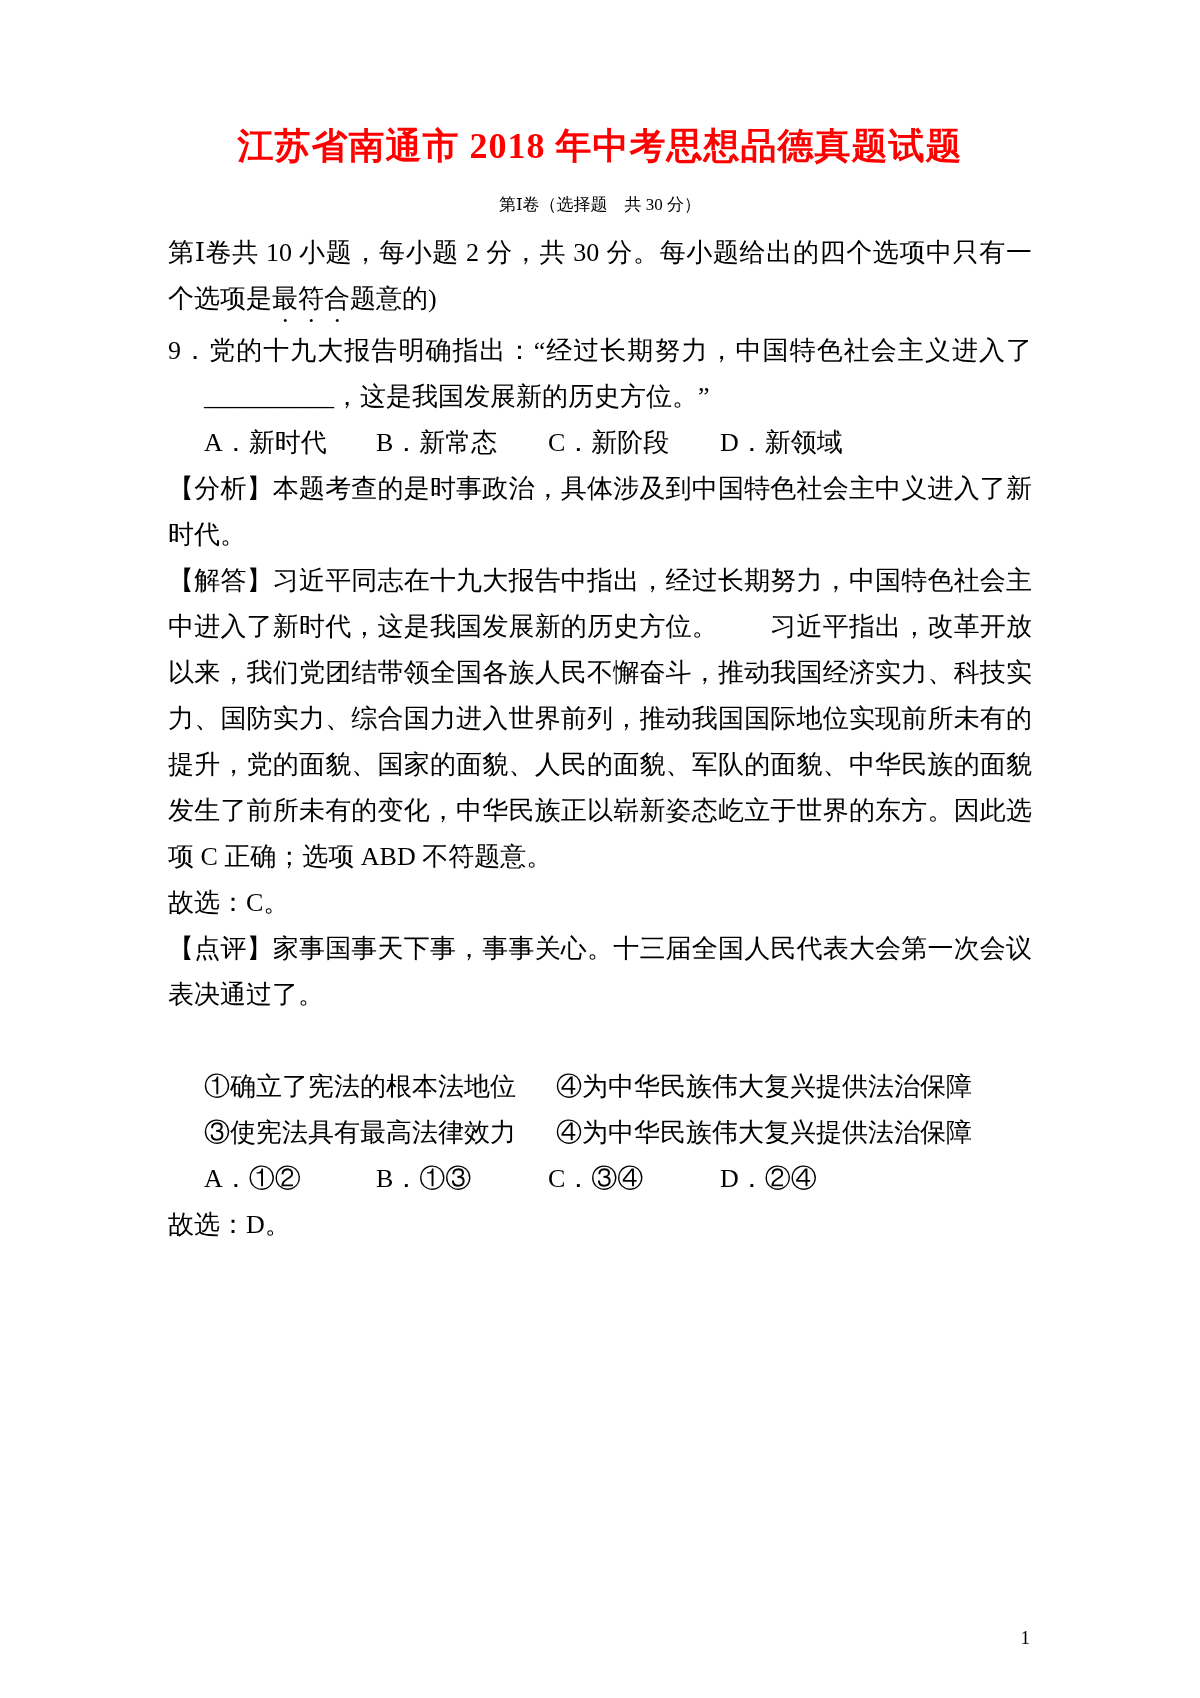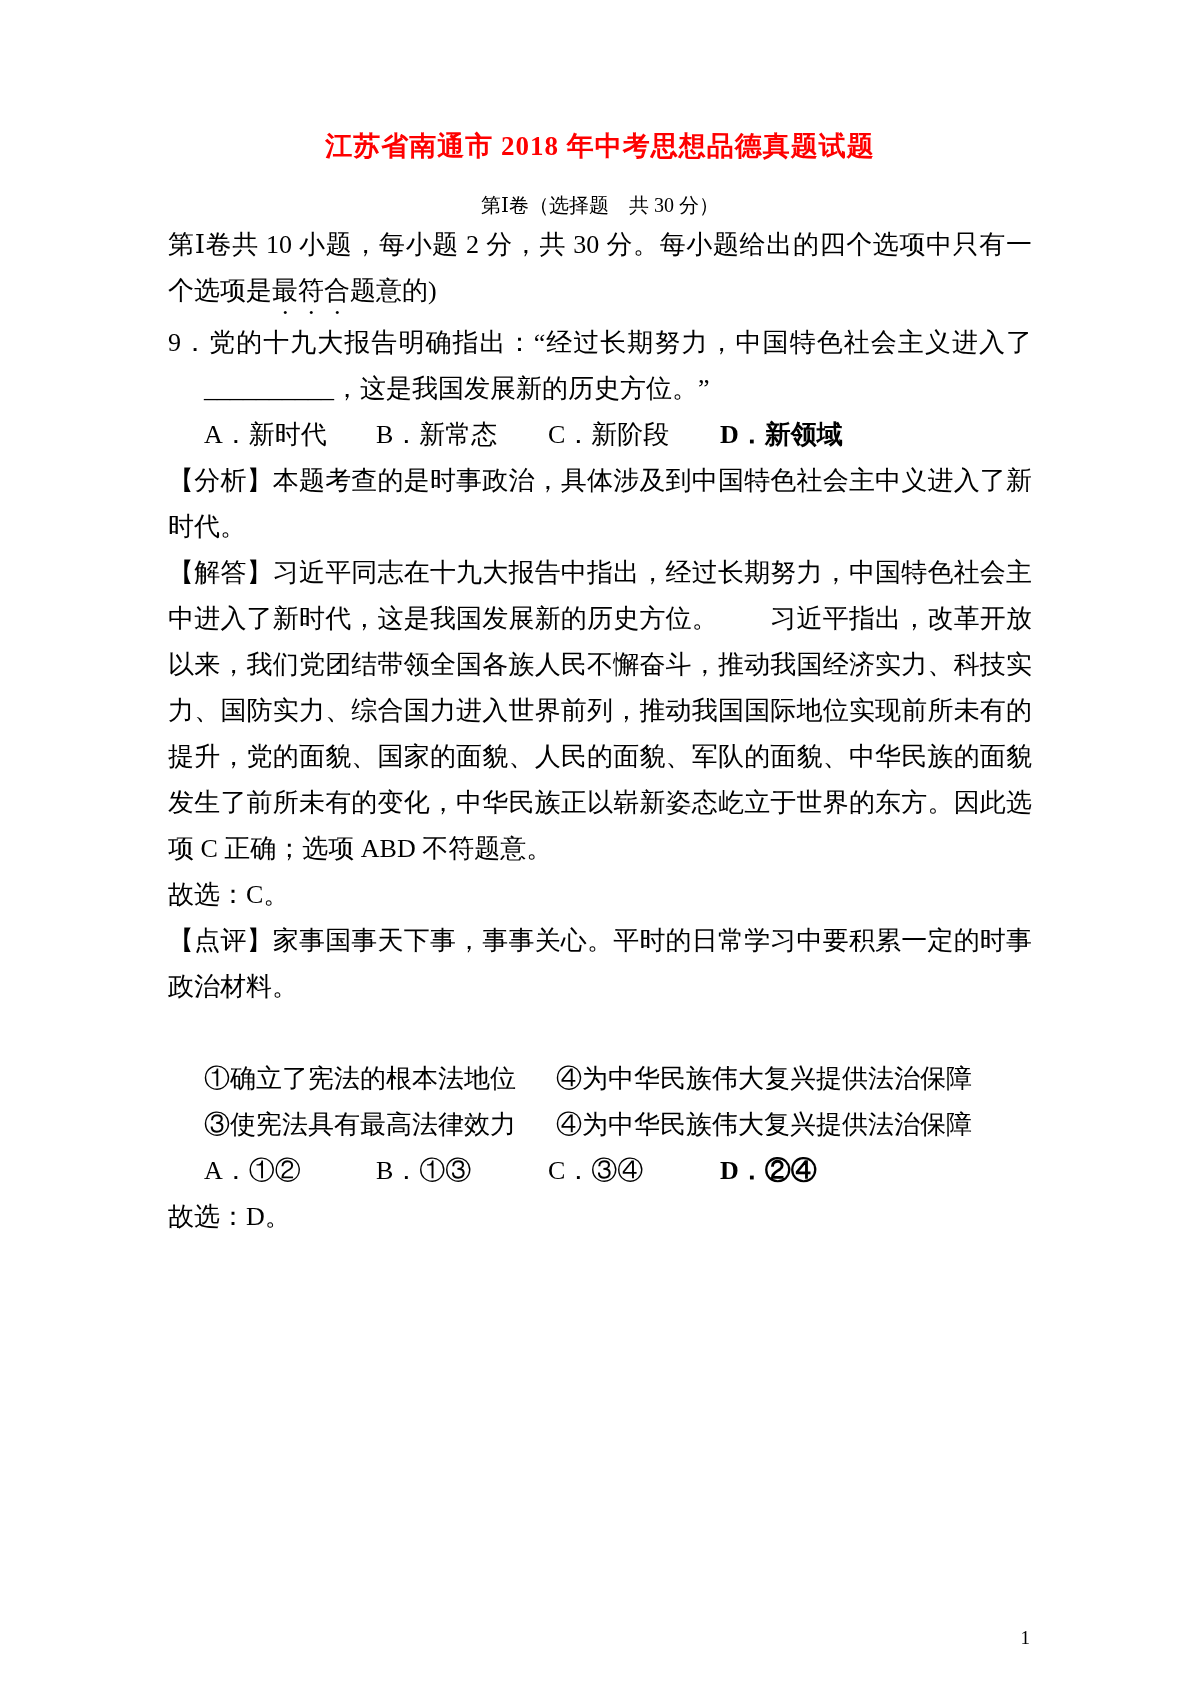--- a/index.html
+++ b/index.html
@@ -11,42 +11,42 @@
     min-height: 1698px;
     background: #ffffff;
     padding: 128px 168px 60px 168px;
     font-family: "Liberation Serif", "DejaVu Serif", serif;
     color: #000000;
     font-size: 21px;
   }
   .doc-title {
     margin: 0 0 24px 0;
     text-align: center;
-    font-size: 27px;
+    font-size: 36px;
     line-height: 36px;
     font-weight: 700;
     color: #fe0000;
     letter-spacing: 1px;
   }
   .section-header {
     text-align: center;
-    font-size: 20px;
+    font-size: 17px;
     line-height: 34px;
-    margin: 0 0 0 0;
+    margin: 0 0 8px 0;
   }
   .para {
     margin: 0;
     font-size: 26px;
     line-height: 46px;
     text-align: justify;
   }
   .stem { padding-left: 36px; text-indent: -36px; }
   .indent { padding-left: 36px; text-align: left; }
   .opt { display: inline-block; min-width: 172px; text-indent: 0; }
-  .opt.last { min-width: 0; font-weight: bold; }
+  .opt.last { min-width: 0; }
   .sub-left { display: inline-block; min-width: 352px; text-indent: 0; }
   .emph {
     -webkit-text-emphasis: filled dot #000;
     -webkit-text-emphasis-position: under;
     text-emphasis: filled dot #000;
     text-emphasis-position: under right;
   }
   .question { margin: 0; }
   .q2 { margin-top: 46px; }
   .page-number {
@@ -67,21 +67,21 @@
   <div class="section-header">第Ⅰ卷（选择题　共 30 分）</div>
 
   <p class="para"><span>第Ⅰ卷共 10 小题，每小题 2 分，共 30 分。每小题给出的四个选项中只有一个选项是</span><span class="emph">最符合</span><span>题意的)</span></p>
 
   <section class="question">
     <p class="para stem">9．党的十九大报告明确指出：“经过长期努力，中国特色社会主义进入了__________，这是我国发展新的历史方位。”</p>
     <p class="para indent"><span class="opt">A．新时代</span><span class="opt">B．新常态</span><span class="opt">C．新阶段</span><span class="opt last">D．新领域</span></p>
     <p class="para">【分析】本题考查的是时事政治，具体涉及到中国特色社会主中义进入了新时代。</p>
     <p class="para">【解答】习近平同志在十九大报告中指出，经过长期努力，中国特色社会主中进入了新时代，这是我国发展新的历史方位。　　习近平指出，改革开放以来，我们党团结带领全国各族人民不懈奋斗，推动我国经济实力、科技实力、国防实力、综合国力进入世界前列，推动我国国际地位实现前所未有的提升，党的面貌、国家的面貌、人民的面貌、军队的面貌、中华民族的面貌发生了前所未有的变化，中华民族正以崭新姿态屹立于世界的东方。因此选项 C 正确；选项 ABD 不符题意。</p>
     <p class="para">故选：C。</p>
-    <p class="para">【点评】家事国事天下事，事事关心。平时的日常学习中要积累一定的时事政治材料。</p>
+    <p class="para">【点评】家事国事天下事，事事关心。十三届全国人民代表大会第一次会议表决通过了。</p>
   </section>
 
   <section class="question q2">
     <p class="para indent"><span class="sub-left">①确立了宪法的根本法地位</span><span>④为中华民族伟大复兴提供法治保障</span></p>
     <p class="para indent"><span class="sub-left">③使宪法具有最高法律效力</span><span>④为中华民族伟大复兴提供法治保障</span></p>
     <p class="para indent"><span class="opt">A．①②</span><span class="opt">B．①③</span><span class="opt">C．③④</span><span class="opt last">D．②④</span></p>
     <p class="para">故选：D。</p>
   </section>
 
   <div class="page-number">1</div>

